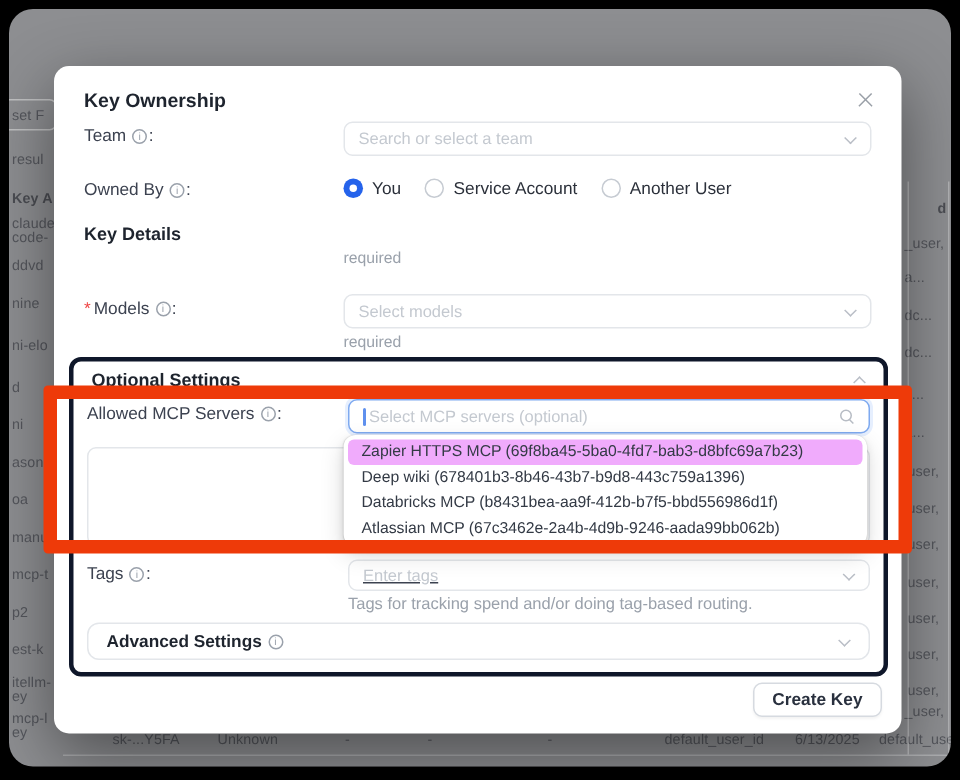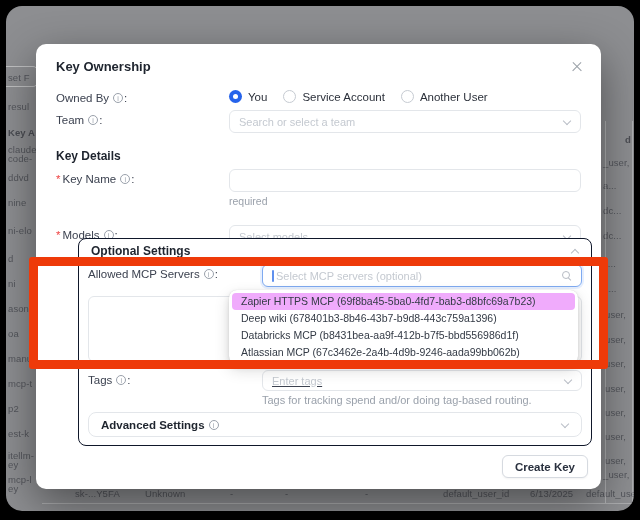--- a/index.html
+++ b/index.html
@@ -72,21 +72,21 @@
   .sec-heading { font-weight:700; font-size:12px; color:#1e242e; margin:16px 20px 0; }
 
   input.txt {
     width:100%; border:1px solid #e3e6ea; border-radius:6px; height:23px;
     padding:0 9px; font-size:11px; font-family:inherit; color:#3c4250; outline:none;
   }
 
   
   .panel {
     position:absolute; left:10px; right:9px; top:194px;
-    border:1px solid #0f172a; border-radius:8px; background:#fff;margin-left:32px;
+    border:3px solid #0f172a; border-radius:8px; background:#fff;
   }
   .panel-h { display:flex; justify-content:space-between; align-items:center;
              padding:5px 12px; height:24px; }
   .panel-title { font-weight:700; font-size:12px; color:#1e242e; }
   .prow { display:flex; align-items:flex-start; margin:0 9px; }
   .plabel { width:174px; flex:none; padding-top:4px; font-size:11.5px; color:#3c4250; }
   .pctl { flex:1; min-width:0; }
 
   .ctl.focused { border-color:#7faaf0; box-shadow:0 0 0 2px rgba(59,130,246,.13); }
   .caret { width:2px; height:12px; background:#5f90ee; border-radius:1px; margin-right:2px; flex:none; }
@@ -204,62 +204,54 @@
   <div class="vline v2"></div>
   <div class="hline"></div>
 
   <div class="modal">
 
     <div class="m-header">
       <div class="m-title">Key Ownership</div>
       <div class="close-btn" title="Close"></div>
     </div>
 
+    <div class="frow" style="margin-top:6px;">
+      <div class="flabel">
+        <span>Team</span><span class="info-i"></span>:
+      </div>
+      <div class="fctl">
+        <div class="ctl">
+          <span class="placeholder">Search or select a team</span>
+          <span class="chev"></span>
+        </div>
+      </div>
+    </div>
+
     <div class="frow" style="margin-top:13px;">
       <div class="flabel">
         <span>Owned By</span><span class="info-i"></span>:
       </div>
       <div class="fctl radio-group">
         <span class="radio-opt">
           <span class="radio sel"></span>
           <span class="radio-label">You</span>
         </span>
         <span class="radio-opt">
           <span class="radio"></span>
           <span class="radio-label">Service Account</span>
         </span>
         <span class="radio-opt">
           <span class="radio"></span>
           <span class="radio-label">Another User</span>
         </span>
       </div>
     </div>
 
-    <div class="frow" style="margin-top:6px;">
-      <div class="flabel">
-        <span>Team</span><span class="info-i"></span>:
-      </div>
-      <div class="fctl">
-        <div class="ctl">
-          <span class="placeholder">Search or select a team</span>
-          <span class="chev"></span>
-        </div>
-      </div>
-    </div>
-
     <div class="sec-heading">Key Details</div>
 
-    <div class="frow" style="margin-top:6px;">
-      <div class="flabel">
-        <span class="red-star">*</span><span>Key Name</span><span class="info-i"></span>:
-      </div>
-      <div class="fctl">
-        <input class="txt" type="text" value="" style="">
-      </div>
-    </div>
     <div class="req-hint">required</div>
 
     <div class="frow" style="margin-top:18px;">
       <div class="flabel">
         <span class="red-star">*</span><span>Models</span><span class="info-i"></span>:
       </div>
       <div class="fctl">
         <div class="ctl">
           <span class="placeholder">Select models</span>
           <span class="chev"></span>

